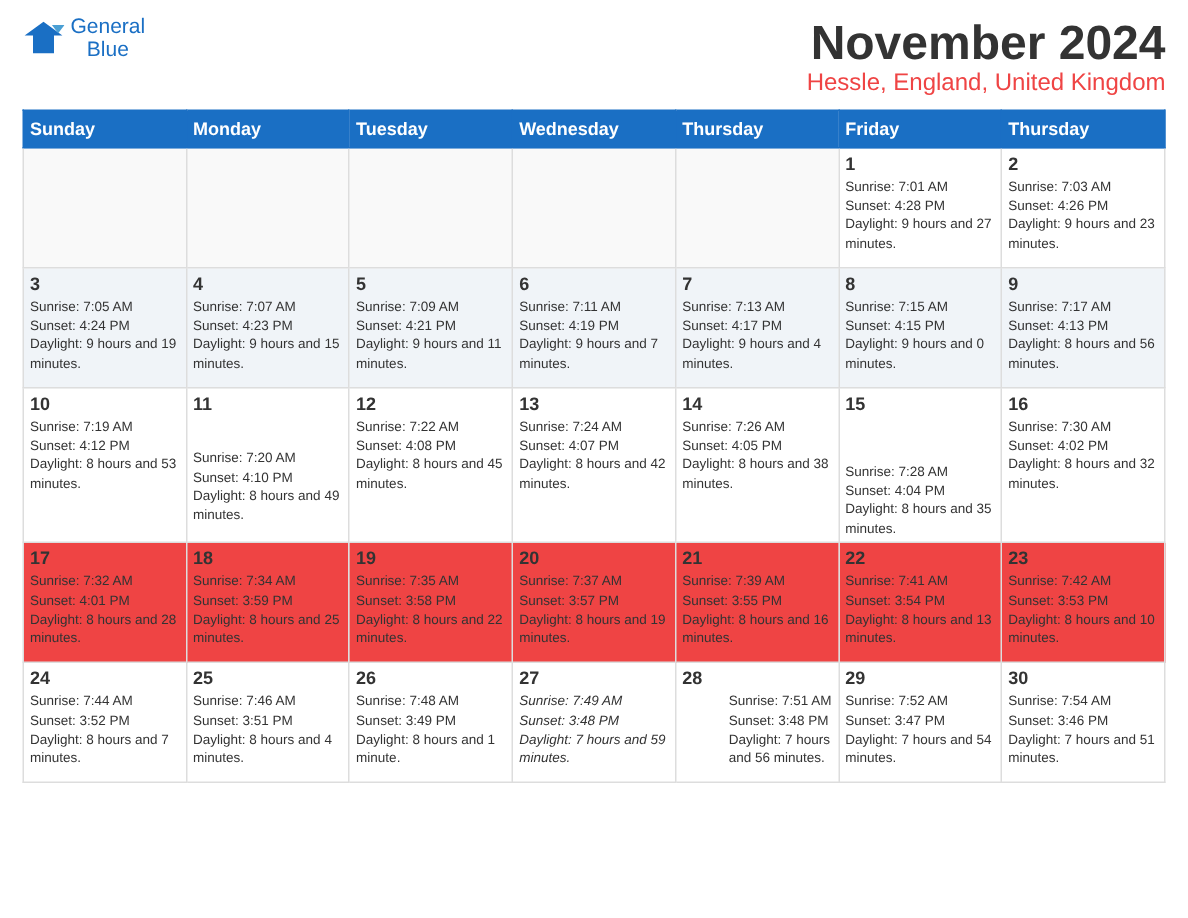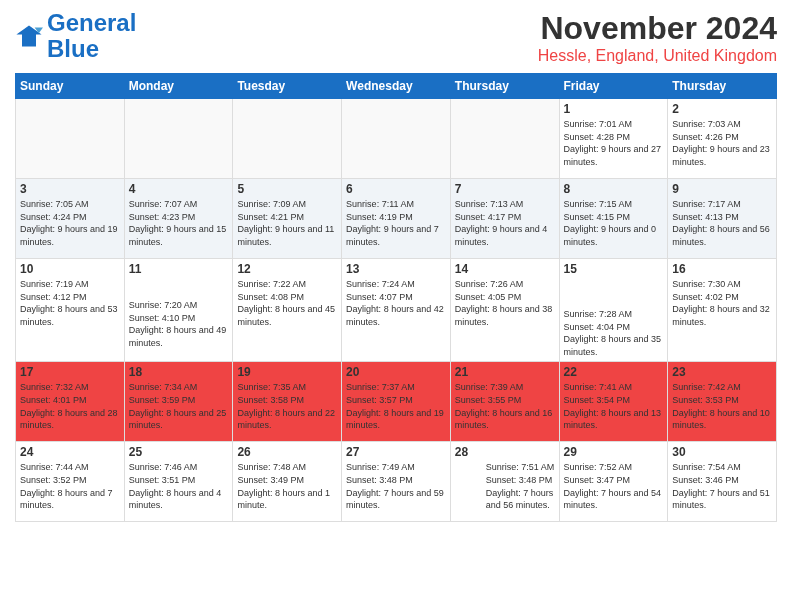--- a/index.html
+++ b/index.html
@@ -3,21 +3,21 @@
   <meta charset="utf-8">
   <style>
     * { box-sizing: border-box; margin: 0; padding: 0; }
     body { font-family: Arial, sans-serif; background: #fff; width: 792px; height: 612px; overflow: hidden; }
     
     .container { width: 792px; padding: 10px 15px; }
     
     .header { display: flex; justify-content: space-between; align-items: flex-start; margin-bottom: 8px; }
     
     .logo { display: flex; align-items: center; }
-    .logo-text { font-size: 24px; font-weight: bold; color: #333; line-height: 1.1; }
+    .logo-text { font-size: 14px; font-weight: normal; color: #333; line-height: 1.1; text-align: center; }
     .logo-text span { color: #1a6fc4; }
     .logo-icon { width: 28px; height: 28px; margin-right: 4px; }
     
     .title-block { text-align: right; }
     .main-title { font-size: 32px; font-weight: bold; color: #333; }
     .subtitle { font-size: 16px; color: #ef4444; }
     
     table { width: 100%; border-collapse: collapse; table-layout: fixed; }
     
     thead tr { background-color: #1a6fc4; }
@@ -232,21 +232,21 @@
 Daylight: 8 hours and 4 minutes.</div>
           </td>
           <td>
             <span class="day-num">26</span>
             <div class="day-info" style="white-space: pre-line;">Sunrise: 7:48 AM
 Sunset: 3:49 PM
 Daylight: 8 hours and 1 minute.</div>
           </td>
           <td>
             <span class="day-num">27</span>
-            <div class="day-info" style="white-space: pre-line;">Sunrise: 7:49 AM
+            <div class="day-info" style="white-space: pre-line; font-style: italic;">Sunrise: 7:49 AM
 Sunset: 3:48 PM
 Daylight: 7 hours and 59 minutes.</div>
           </td>
           <td>
             <span class="day-num">28</span>
             <div class="day-info" style="white-space: pre-line; margin-left: 31px;">Sunrise: 7:51 AM
 Sunset: 3:48 PM
 Daylight: 7 hours and 56 minutes.</div>
           </td>
           <td>

